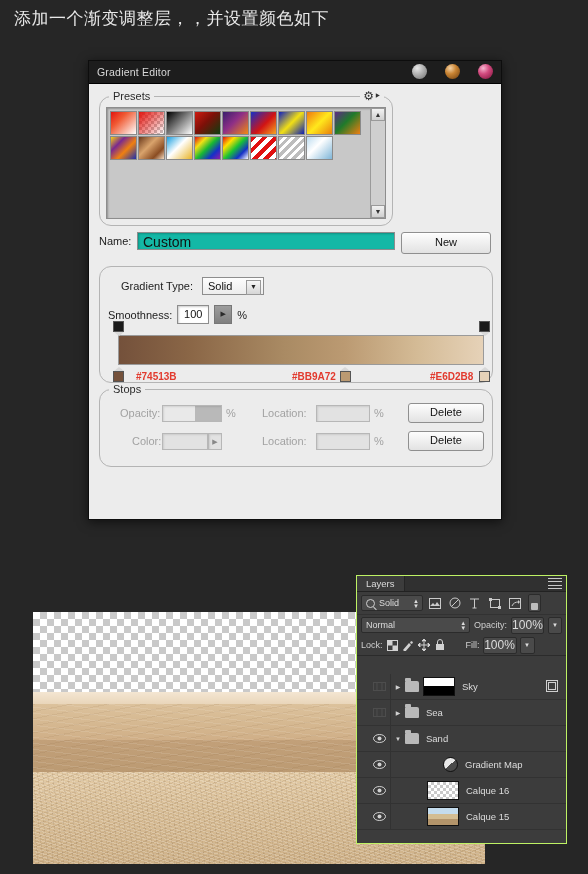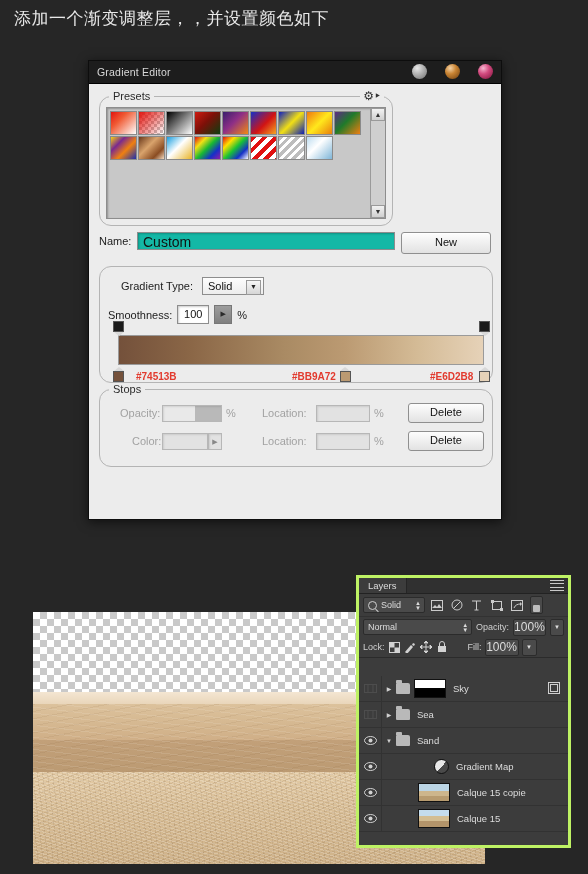--- a/index.html
+++ b/index.html
@@ -225,21 +225,21 @@
   .canvas .grain2{
     position:absolute;left:0;right:0;top:92px;height:70px;
     background-image:
       repeating-linear-gradient(7deg, rgba(255,255,255,.10) 0 1px, rgba(0,0,0,0) 1px 6px),
       repeating-linear-gradient(-11deg, rgba(110,75,40,.08) 0 1px, rgba(0,0,0,0) 1px 7px);
   }
 
   
   .layers{
     position:absolute;left:356px;top:575px;width:209px;height:267px;
-    background:#3c3c3c;border:3px solid #bef264;
+    background:#3c3c3c;border:1px solid #bef264;
     font-size:10px;color:#cfcfcf;
   }
   .lp-tabbar{
     height:15px;background:#303030;border-bottom:1px solid #222;position:relative;
   }
   .lp-tab{
     position:absolute;left:0;top:0;height:15px;padding:0 9px;
     background:#3c3c3c;color:#dcdcdc;font-size:9.5px;line-height:15px;
     border-right:1px solid #252525;
   }
@@ -294,21 +294,21 @@
   }
   .lp-lock{
     height:20px;display:flex;align-items:center;gap:3px;padding:0 4px;
     border-bottom:1px solid #2b2b2b;
   }
   .lkicon{width:13px;height:13px;display:flex;align-items:center;justify-content:center;color:#d2d2d2;}
 
   .lp-list{position:absolute;left:0;right:0;top:98px;bottom:0;}
   .lrow{
     height:25px;display:flex;align-items:center;
-    border-bottom:1px solid #323232;position:relative;
+    border-bottom:1px solid #323232;position:relative;padding-left:11px;
   }
   .eyecell{
     width:22px;height:25px;display:flex;align-items:center;justify-content:center;
     border-right:1px solid #323232;
   }
   .eye{width:13px;height:9px;}
   .eye.off{opacity:.35;}
   .arrowcell{width:14px;text-align:center;font-size:6px;color:#d0d0d0;}
   .foldericon{
     width:14px;height:11px;background:#b9b9b9;border-radius:1px 2px 1px 1px;position:relative;flex:none;
@@ -663,22 +663,22 @@
         <span class="lname">Gradient Map</span>
       </div>
       <div class="lrow">
         <div class="eyecell">
           <svg class="eye" viewBox="0 0 13 9">
             <ellipse cx="6.5" cy="4.5" rx="6" ry="4" fill="none" stroke="#d2d2d2"></ellipse>
             <circle cx="6.5" cy="4.5" r="2" fill="#d2d2d2"></circle>
           </svg>
         </div>
         <span style="width: 14px;"></span>
-        <span class="thumb photo" style="margin-left: 22px;"></span>
-        <span class="lname">Calque 15 copie</span>
+        <span class="thumb chk" style="margin-left: 22px;"></span>
+        <span class="lname">Calque 16</span>
       </div>
       <div class="lrow">
         <div class="eyecell">
           <svg class="eye" viewBox="0 0 13 9">
             <ellipse cx="6.5" cy="4.5" rx="6" ry="4" fill="none" stroke="#d2d2d2"></ellipse>
             <circle cx="6.5" cy="4.5" r="2" fill="#d2d2d2"></circle>
           </svg>
         </div>
         <span style="width: 14px;"></span>
         <span class="thumb photo2" style="margin-left: 22px;"></span>

